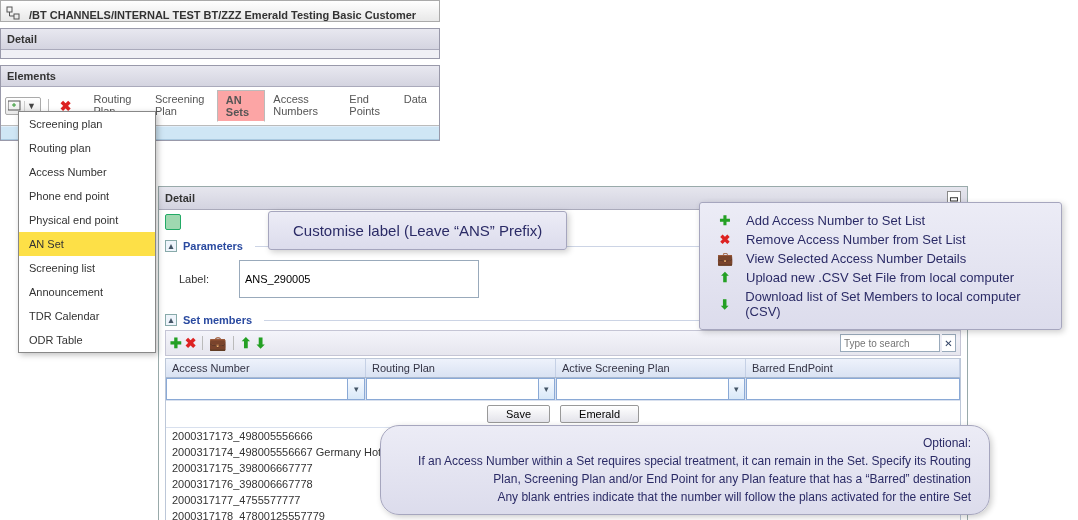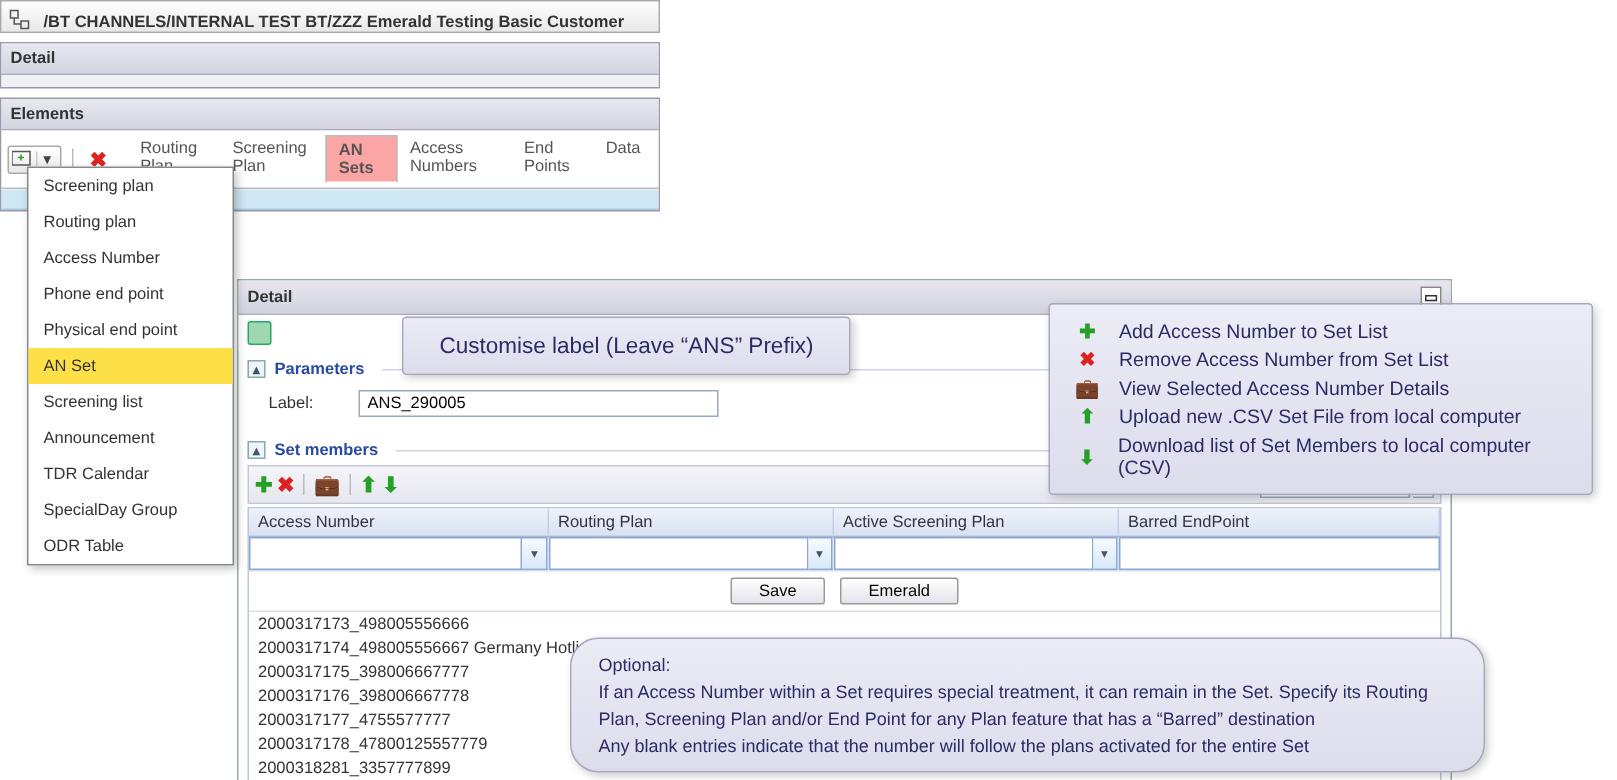--- a/index.html
+++ b/index.html
@@ -40,21 +40,21 @@
   .toprow { display:flex; align-items:flex-start; gap: 6px; padding: 4px 6px; background:#fff; }
   .green-ico { width:16px; height:16px; border:1px solid #2a6; background:#9fd8b0; border-radius:2px; }
 
   .collapsible { margin:4px 6px; background:#fff; }
   .coll-head { display:flex; align-items:center; gap:6px; color:#2a4aa0; font-weight:bold; padding: 2px 0; position:relative; }
   .coll-head .twist { width:12px; height:12px; border:1px solid #8aa; background:#eef4fb; display:flex; align-items:center; justify-content:center; font-size:9px; color:#456; }
   .coll-head .line { flex:1; height:1px; border-top:1px solid #ccd4e5; margin-left:6px; }
 
   .param-row { display:flex; align-items:center; padding: 6px 2px 10px 14px; gap: 10px; }
   .param-row label { width: 50px; }
-  .textfield { width: 240px; height: 18px; border:1px solid #9ab; padding: 2px 5px; font-family:inherit; font-size:11px; }
+  .textfield { width: 240px; height: 38px; border:1px solid #9ab; padding: 2px 5px; font-family:inherit; font-size:11px; }
 
   .memb-toolbar { display:flex; align-items:center; justify-content:space-between; background: linear-gradient(#f4f4fa,#e6e6ee); border:1px solid #c5c5d5; padding:3px 4px; margin-top:2px; }
   .memb-left { display:flex; align-items:center; gap:3px; }
   .memb-left span { font-size:14px; font-weight:bold; }
   .plus { color:#24a024; }
   .xmark { color:#d22; }
   .suitcase { color:#333; font-size:12px; }
   .up { color:#24a024; }
   .down { color:#24a024; }
   .searchbox { width:100px; height:18px; border:1px solid #9ab; font-size:10px; padding:1px 3px; }
@@ -68,21 +68,21 @@
   .grid-editor { display:flex; border-bottom:1px solid #d8e0ee; background:#fff; }
   .ged { border-right:1px solid #d8e0ee; display:flex; }
   .ged input { border:1px solid #8aa9d6; width:100%; height:22px; font-size:11px; padding:1px 3px; }
   .combo-arrow { width:18px; height:22px; border:1px solid #8aa9d6; border-left:none; background: linear-gradient(#f7faff,#d9e8f8); display:flex; align-items:center; justify-content:center; font-size:9px; color:#456; }
   .rowbtns { display:flex; justify-content:center; gap:10px; padding:4px 0; border-bottom:1px solid #d8e0ee; }
   .rowbtns button { background: linear-gradient(#fff,#e3e3ea); border:1px solid #999; border-radius:2px; padding:2px 18px; font-size:11px; }
   .data-rows { font-size:11px; }
   .data-rows div { padding:2px 6px; }
 
   
-  .callout { position:absolute; background: linear-gradient(#ececf6,#dcdcec); border:1px solid #a6a6be; border-radius:3px; box-shadow: 2px 2px 6px rgba(0,0,0,0.2); color:#2b2b66; padding:8px 18px; text-align:left; z-index:40; }
+  .callout { position:absolute; background: linear-gradient(#ececf6,#dcdcec); border:1px solid #a6a6be; border-radius:3px; box-shadow: 2px 2px 6px rgba(0,0,0,0.2); color:#2b2b66; padding:8px 18px; text-align:right; z-index:40; }
   .callout.tall { text-align:left; }
   .callout-row { display:flex; align-items:center; gap:14px; padding:2px 0; font-size:13px; }
   .callout-row .ic { width:14px; display:flex; justify-content:center; font-weight:bold; }
   .c1 { left:268px; top:211px; font-size:15px; padding:10px 24px; }
   .c2 { left:699px; top:202px; width:363px; }
   .c3 { left:380px; top:425px; width:610px; font-size:12px; line-height:1.5;border-radius:19px; }
 
   .sep-v { width:1px; height:14px; background:#bbb; margin:0 3px; }
 </style>
 </head>
@@ -133,21 +133,20 @@
 <div class="dropdown" id="dd">
     <div>Screening plan</div>
     <div>Routing plan</div>
     <div>Access Number</div>
     <div>Phone end point</div>
     <div>Physical end point</div>
     <div class="selected">AN Set</div>
     <div>Screening list</div>
     <div>Announcement</div>
     <div>TDR Calendar</div>
-    <div>SpecialDay Group</div>
     <div>ODR Table</div>
   </div>
 
 <div class="lower">
   <div class="panel-wide">
     <div class="panel-title">
       <span>Detail</span>
       <span class="win-btn">▭</span>
     </div>
     <div class="toprow">

